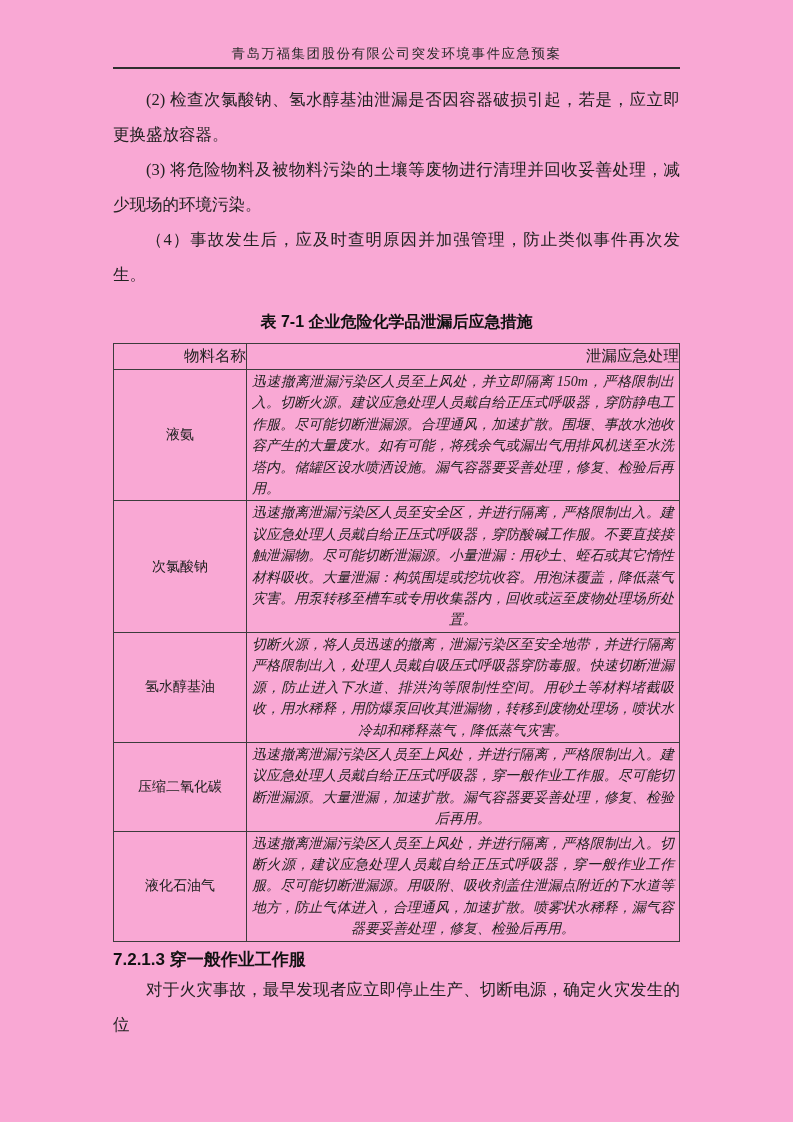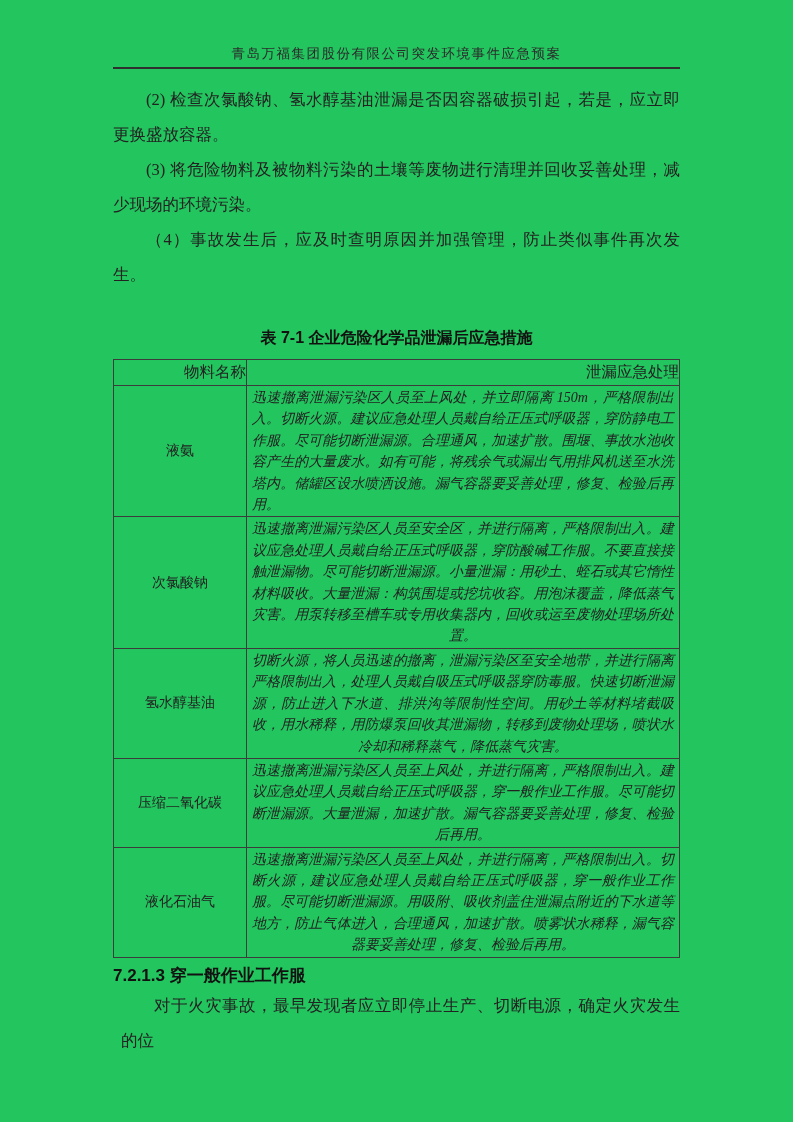--- a/index.html
+++ b/index.html
@@ -1,50 +1,50 @@
 <!DOCTYPE html>
 <html><head>
 <meta charset="utf-8">
 <style>
   html,body{margin:0;padding:0;background:#ffffff;}
   .page{
     width:793px;height:1122px;position:relative;overflow:hidden;
-    background:#22c55e;color:#1e1e1e;
+    background:#f9a8d4;color:#1e1e1e;
     font-family:"Liberation Serif","DejaVu Serif",serif;
   }
   .doc-header{
     margin:0 113px;padding-top:45px;padding-bottom:4px;
     border-bottom:2px solid #2f2f2f;text-align:center;
   }
   .doc-header-text{font-size:13.5px;letter-spacing:1.5px;color:#2b2b2b;}
   .content{margin:0 113px;}
   .content p{
     margin:0;font-size:16.5px;line-height:35px;
     text-indent:33px;text-align:justify;color:#222;
   }
   .content p.first{margin-top:13px;}
   .table-caption{
-    margin-top:36px;text-align:center;font-weight:bold;font-size:16px;
+    margin-top:20px;text-align:center;font-weight:bold;font-size:16px;
     font-family:"Liberation Sans","DejaVu Sans",sans-serif;color:#111;
   }
   table{border-collapse:collapse;width:100%;margin-top:10px;table-layout:fixed;}
   th,td{border:1px solid #3c3c3c;text-align:right;}
   th{font-weight:normal;font-size:15.5px;padding:2px 0;color:#222;}
   .col-material{width:132px;}
   td.material{text-align:center;vertical-align:middle;font-size:14px;padding:0 4px;color:#222;}
   td.treatment{
     font-size:14px;line-height:21.4px;padding:1px 5px;
     text-align:justify;text-align-last:center;color:#222;font-style:italic;
   }
   tbody tr:first-child td.treatment{text-align-last:left;}
   .section-heading{
     margin:6px 0 0 0;font-size:17px;font-weight:bold;color:#111;
     font-family:"Liberation Sans","DejaVu Sans",sans-serif;
   }
-  .content p.last{margin-top:1px;margin-left:8px;}
+  .content p.last{margin-top:1px;}
   .page-number{
     position:absolute;left:0;right:0;top:1028px;
     text-align:center;font-size:14px;color:#222;
   }
 </style>
 </head>
 <body>
 
 <div class="page">
 

